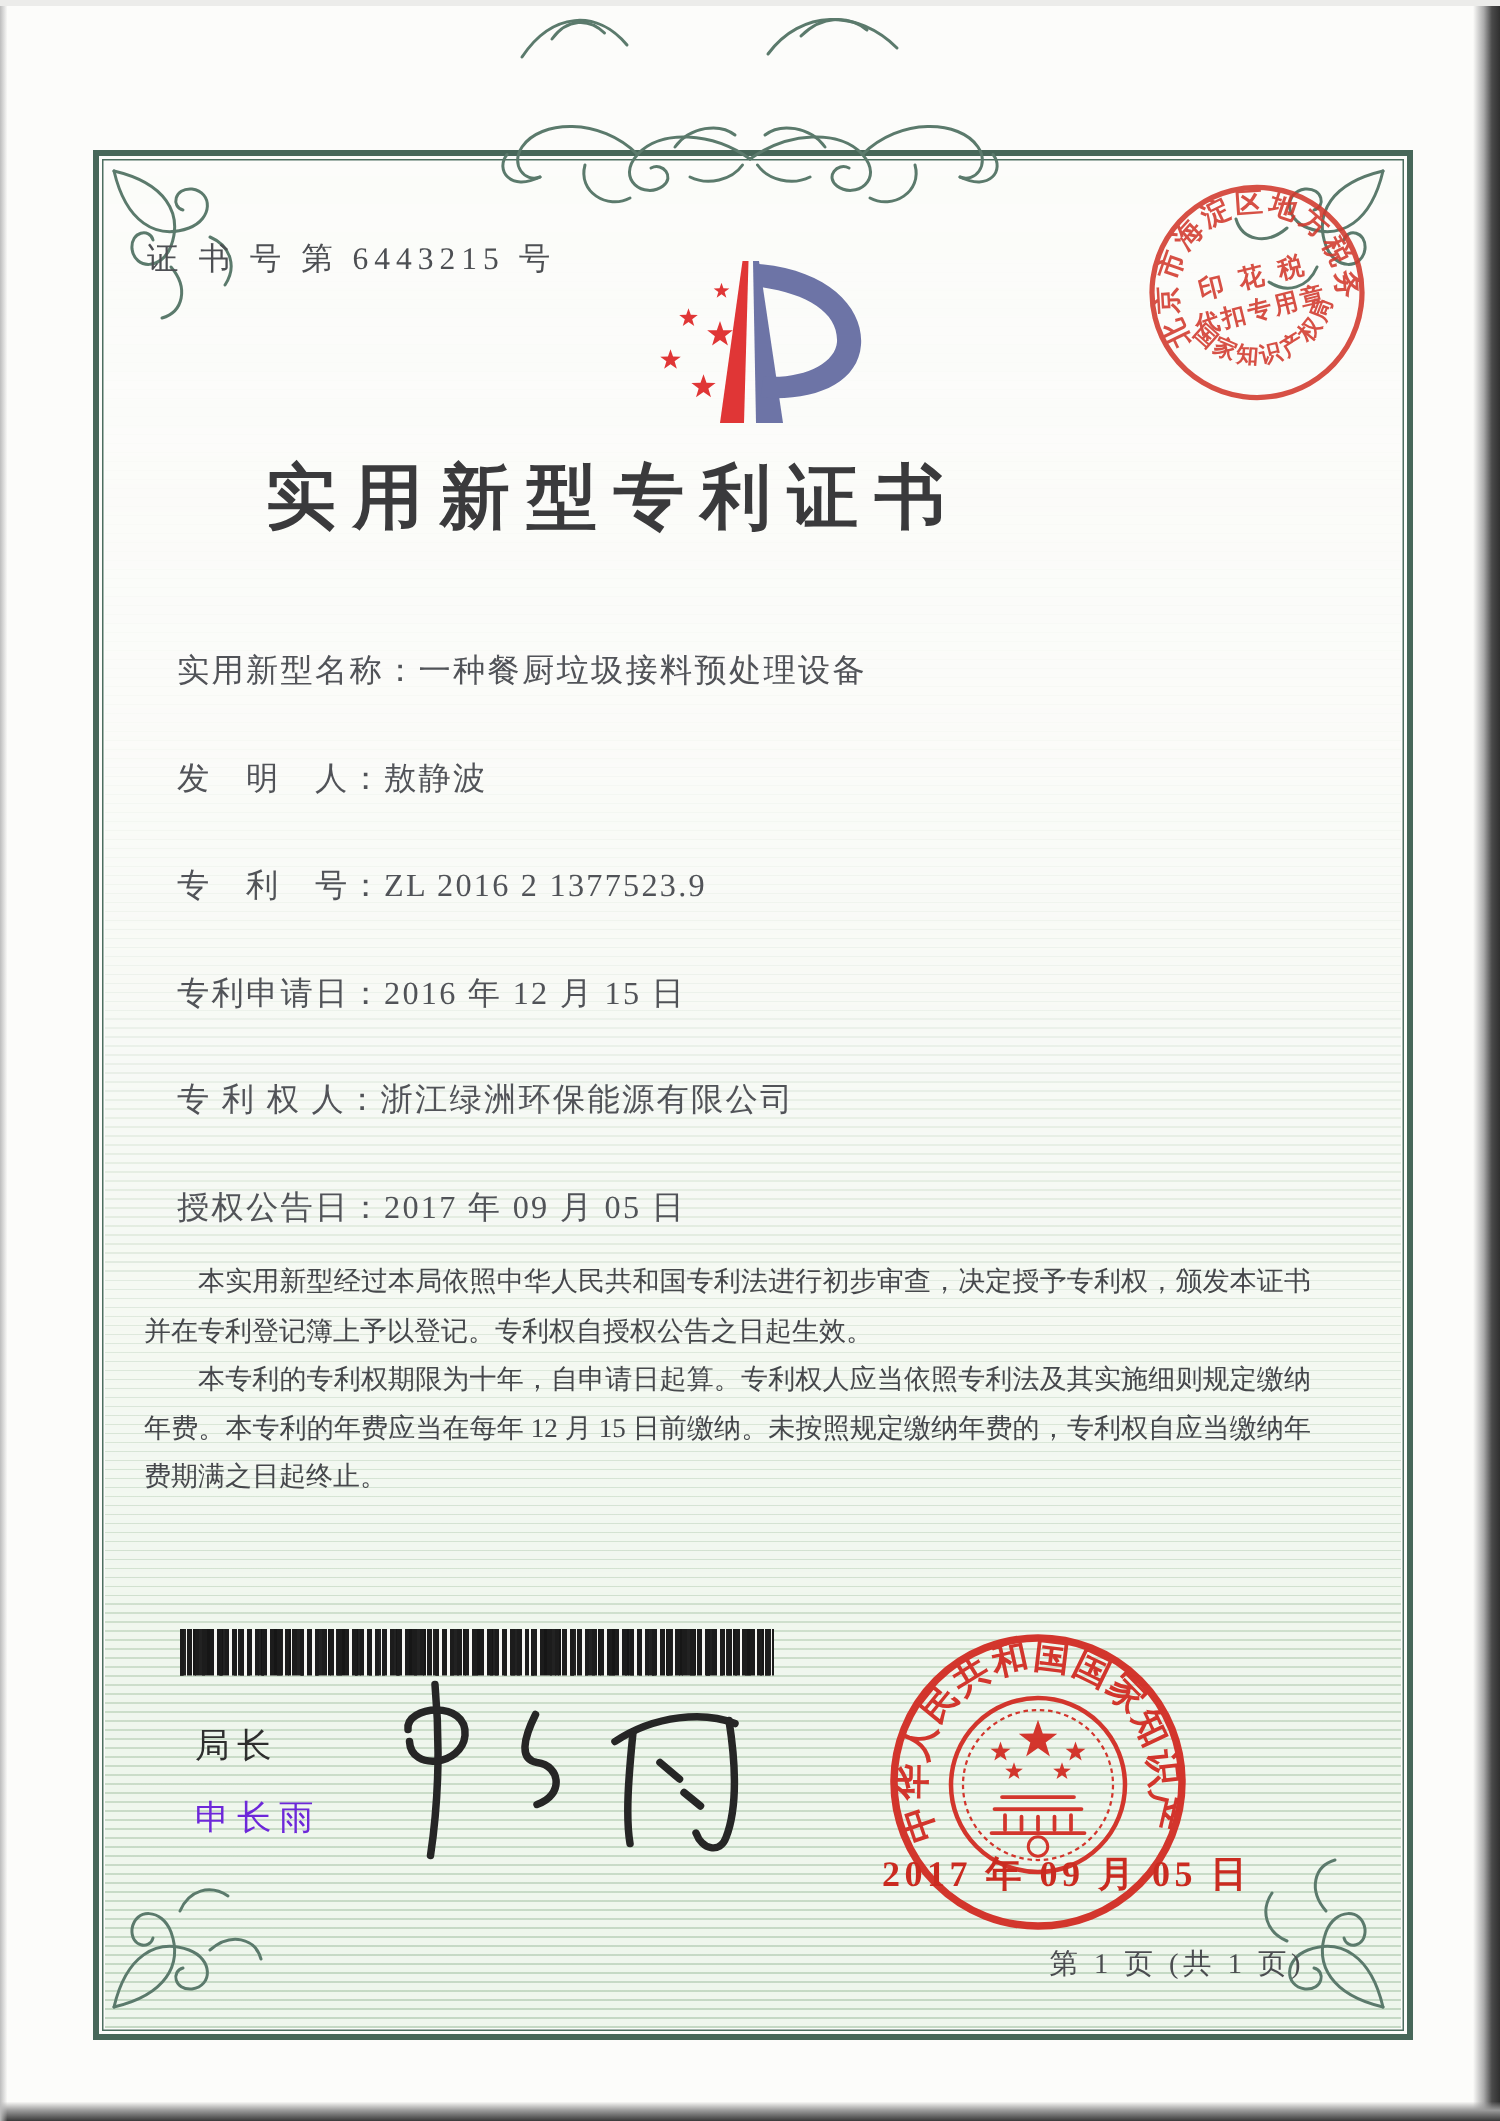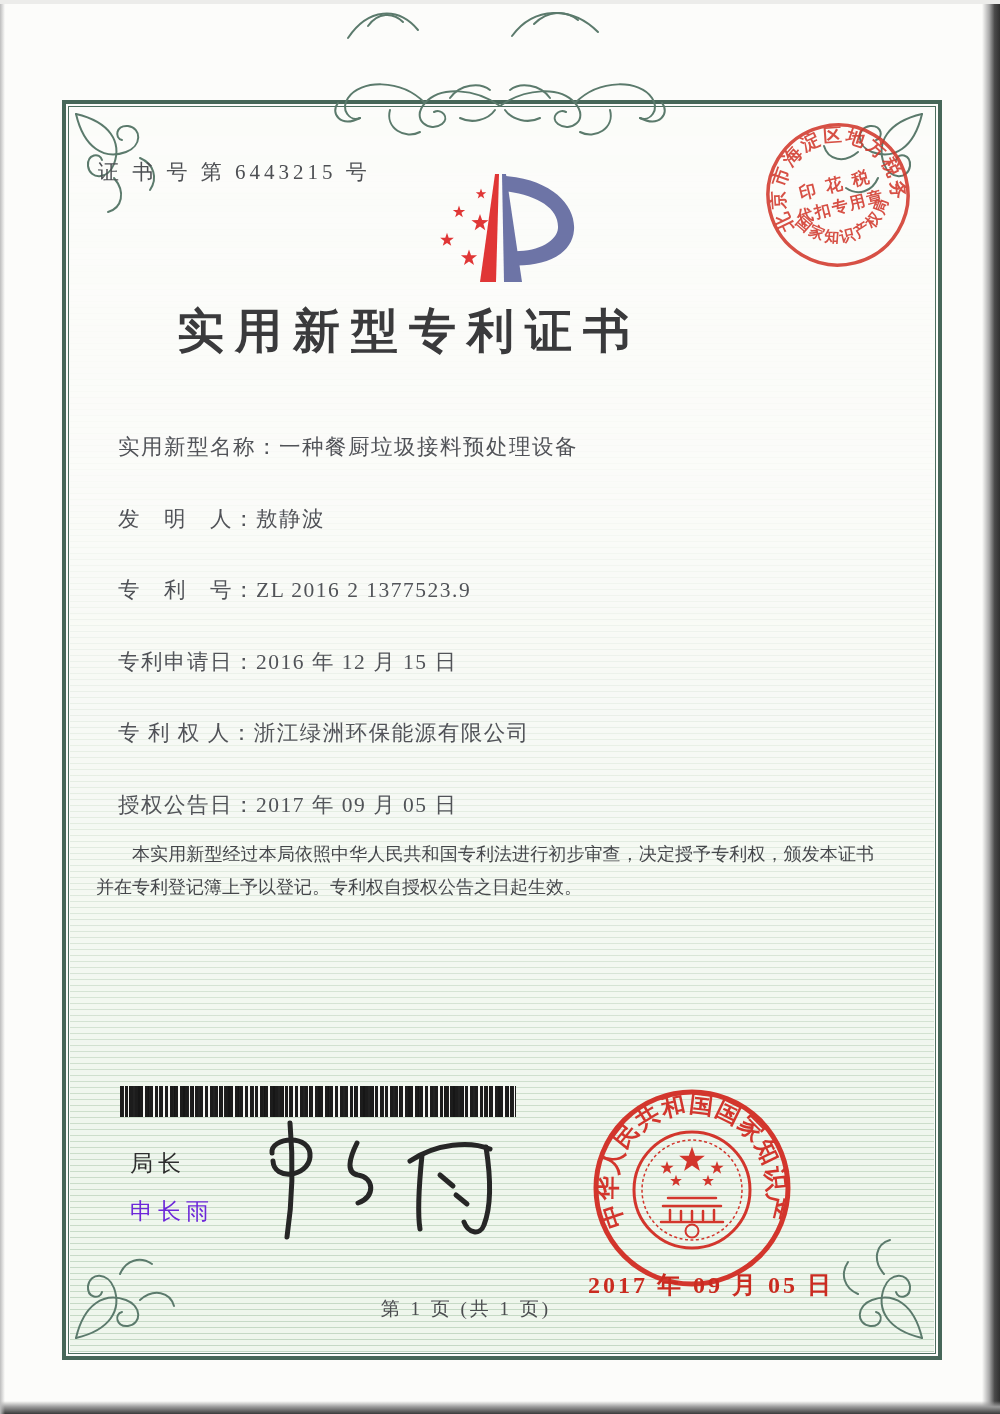--- a/index.html
+++ b/index.html
@@ -43,30 +43,30 @@
     background-color:#f7f7f4;
     background-image:
       repeating-linear-gradient(90deg,#1c1c1c 0 3px,rgba(0,0,0,0) 3px 5px),
       repeating-linear-gradient(90deg,#161616 0 2px,rgba(0,0,0,0) 2px 9px),
       repeating-linear-gradient(90deg,#222 0 4px,rgba(0,0,0,0) 4px 13px);}
   .signer-title{position:absolute;left:130px;top:1148px;font-size:23px;letter-spacing:5px;color:#2e2e2e;
     font-family:"Liberation Sans","DejaVu Sans",sans-serif;}
   .signer-name{position:absolute;left:130px;top:1196px;font-size:23px;letter-spacing:5px;color:#6d28d9;
     font-family:"Liberation Sans","DejaVu Sans",sans-serif;}
   .signature{position:absolute;left:262px;top:1115px;}
-  .footer{position:absolute;left:62px;top:1296px;width:808px;text-align:center;
+  .footer{position:absolute;left:62px;top:1296px;width:808px;text-align:right;
     font-size:19px;letter-spacing:3px;color:#4b4d50;}
 
   
   .tax-stamp{position:absolute;left:763px;top:120px;transform:rotate(-14deg);opacity:0.88;}
   .tax-stamp text{font-family:"Liberation Serif","DejaVu Serif",serif;fill:#d2392d;font-weight:bold;}
   .office-seal{position:absolute;left:582px;top:1078px;opacity:0.93;}
   .office-seal text{font-family:"Liberation Serif","DejaVu Serif",serif;fill:#d1281f;font-weight:bold;}
   .seal-date{position:absolute;left:588px;top:1233px;font-size:24px;letter-spacing:3px;
-    color:#ca2b20;font-weight:bold;white-space:nowrap;margin-top:36px;}
+    color:#ca2b20;font-weight:bold;white-space:nowrap;}
 </style>
 </head>
 <body>
 
 <svg width="0" height="0" style="position:absolute">
   <defs>
     <polygon id="star" points="0,-10 2.35,-3.24 9.51,-3.09 3.80,1.24 5.88,8.09 0,4 -5.88,8.09 -3.80,1.24 -9.51,-3.09 -2.35,-3.24"></polygon>
   </defs>
 </svg>
 
@@ -162,20 +162,21 @@
 
 <div class="field f0">实用新型名称：一种餐厨垃圾接料预处理设备</div>
 <div class="field f1">发　明　人：敖静波</div>
 <div class="field f2">专　利　号：ZL 2016 2 1377523.9</div>
 <div class="field f3">专利申请日：2016 年 12 月 15 日</div>
 <div class="field f4">专 利 权 人：浙江绿洲环保能源有限公司</div>
 <div class="field f5">授权公告日：2017 年 09 月 05 日</div>
 
 <div class="paras">
   <p>本实用新型经过本局依照中华人民共和国专利法进行初步审查，决定授予专利权，颁发本证书并在专利登记簿上予以登记。专利权自授权公告之日起生效。</p>
+  <p>本专利的专利权期限为十年，自申请日起算。专利权人应当依照专利法及其实施细则规定缴纳年费。本专利的年费应当在每年 12 月 15 日前缴纳。未按照规定缴纳年费的，专利权自应当缴纳年费期满之日起终止。</p>
 </div>
 
 <div class="barcode"></div>
 
 <div class="signer-title">局长</div>
 <div class="signer-name">申长雨</div>
 
 <svg class="signature" width="260" height="130" viewBox="0 0 260 130">
   <g fill="none" stroke="#262626" stroke-width="5" stroke-linecap="round" stroke-linejoin="round">
     <path d="M28,8 C31,42 31,82 25,122"></path>

